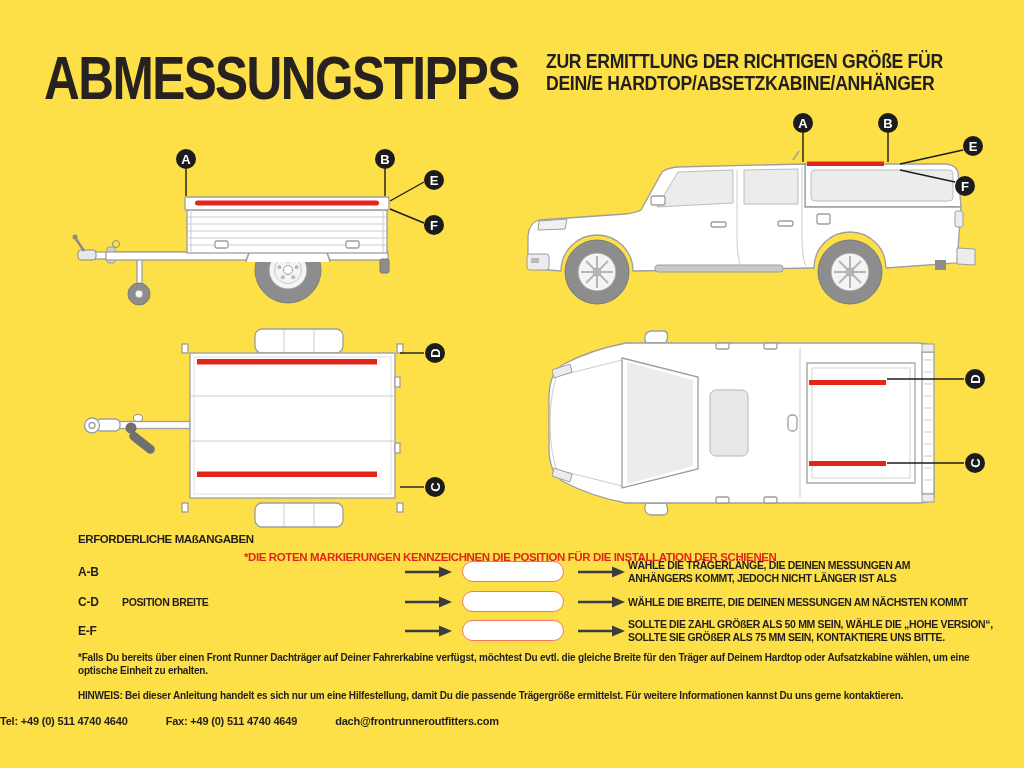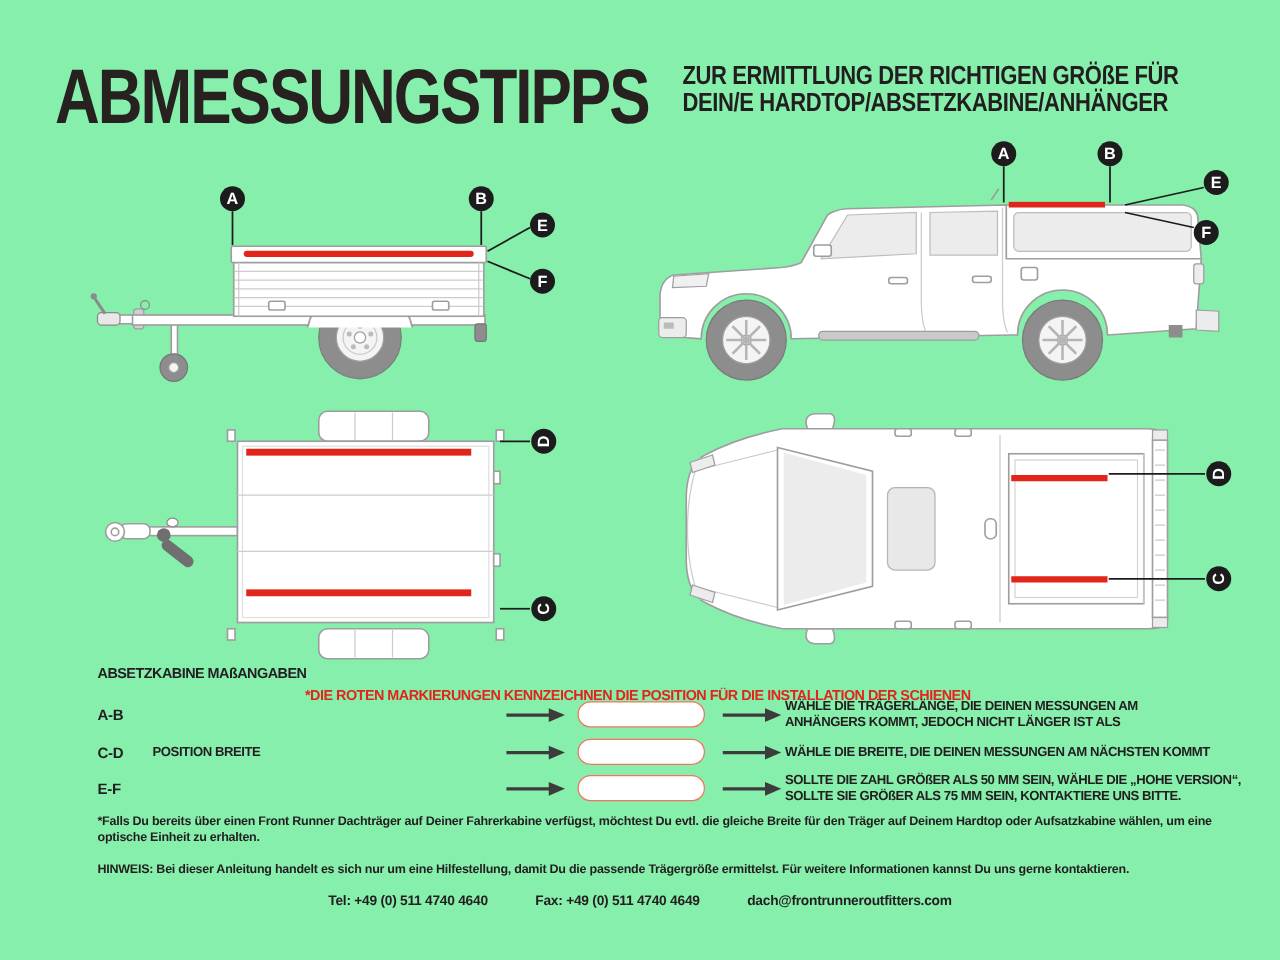--- a/index.html
+++ b/index.html
@@ -1,28 +1,28 @@
 <!DOCTYPE html>
 <html><head>
 <meta charset="utf-8">
 <style>
   html,body{margin:0;padding:0;background:#ffffff;}
-  #page{position:relative;width:1024px;height:768px;background:#86efac;overflow:hidden;
+  #page{position:relative;width:1024px;height:768px;background:#fde047;overflow:hidden;
         font-family:"Liberation Sans","DejaVu Sans",sans-serif;color:#221e1f;}
   .abs{position:absolute;}
   .cx{transform-origin:0 0;display:block;}
   #title{left:44px;top:42px;font-size:62px;font-weight:800;letter-spacing:-2px;transform:scaleX(0.80);color:#27221f;white-space:nowrap;}
   #subtitle{left:546px;top:50px;font-size:21px;font-weight:700;line-height:22px;letter-spacing:-0.4px;transform:scaleX(0.84);white-space:nowrap;}
   .sec-head{font-size:11.5px;font-weight:700;letter-spacing:-0.4px;white-space:nowrap;}
   .red-note{color:#e1251b;margin-top:18px;}
   .rowkey{font-size:12px;font-weight:700;letter-spacing:-0.2px;}
   .rowtext{font-size:10.5px;font-weight:700;letter-spacing:-0.35px;line-height:13px;}
   .pill{box-sizing:border-box;width:102px;height:21px;border:1.5px solid #f3745f;border-radius:11px;background:#ffffff;outline:none;padding:0 8px;font:700 11px "Liberation Sans",sans-serif;color:#221e1f;}
   .foot{font-size:10px;font-weight:700;letter-spacing:-0.2px;line-height:13px;}
-  #contact{left:0;top:715px;width:1024px;display:flex;justify-content:center;gap:38px;font-size:11px;font-weight:700;letter-spacing:-0.2px;}
+  #contact{left:0;top:715px;width:1024px;display:flex;gap:38px;font-size:11px;font-weight:700;letter-spacing:-0.2px;}
   svg .oln{stroke:#9e9e9e;stroke-width:1.3;fill:#ffffff;}
   svg .lt{stroke:#cccccc;stroke-width:1;fill:none;}
   svg .blk{stroke:#1c1c1c;stroke-width:1.4;fill:none;}
   svg .badge{fill:#1c1c1c;stroke:none;}
   svg .badge-txt{fill:#ffffff;font:700 13px "Liberation Sans",sans-serif;text-anchor:middle;}
   svg .glass{fill:#ececec;stroke:#bdbdbd;stroke-width:1;}
 </style>
 </head>
 <body>
 
@@ -235,21 +235,21 @@
     <circle class="badge" cx="445" cy="49" r="10"></circle>
     <g transform="rotate(-90 445 49)">
         <text class="badge-txt" x="445" y="53.5">D</text>
       </g>
     <circle class="badge" cx="445" cy="133" r="10"></circle>
     <g transform="rotate(-90 445 133)">
         <text class="badge-txt" x="445" y="137.5">C</text>
       </g>
   </svg>
 
-  <div class="abs sec-head" style="left:78px;top:533px">ABSETZKABINE MAßANGABEN</div>
+  <div class="abs sec-head" style="left:78px;top:533px">ERFORDERLICHE MAßANGABEN</div>
   <div class="abs sec-head red-note" style="left:244px;top:533px">*DIE ROTEN MARKIERUNGEN KENNZEICHNEN DIE POSITION FÜR DIE INSTALLATION DER SCHIENEN</div>
 
   <div class="abs rowkey" style="left:78px;top:565px">A-B</div>
   <svg class="abs" style="left:405px;top:566px" width="48" height="12" viewBox="0 0 48 12">
     <line x1="0" y1="6" x2="35" y2="6" stroke="#3c3c3c" stroke-width="2.6"></line>
       <polygon points="34,0.5 47,6 34,11.5" fill="#3c3c3c"></polygon>
   </svg>
   <input class="abs pill" style="left: 462px; top: 561px;" value="">
   <svg class="abs" style="left:578px;top:566px" width="48" height="12" viewBox="0 0 48 12">
     <line x1="0" y1="6" x2="35" y2="6" stroke="#3c3c3c" stroke-width="2.6"></line>

